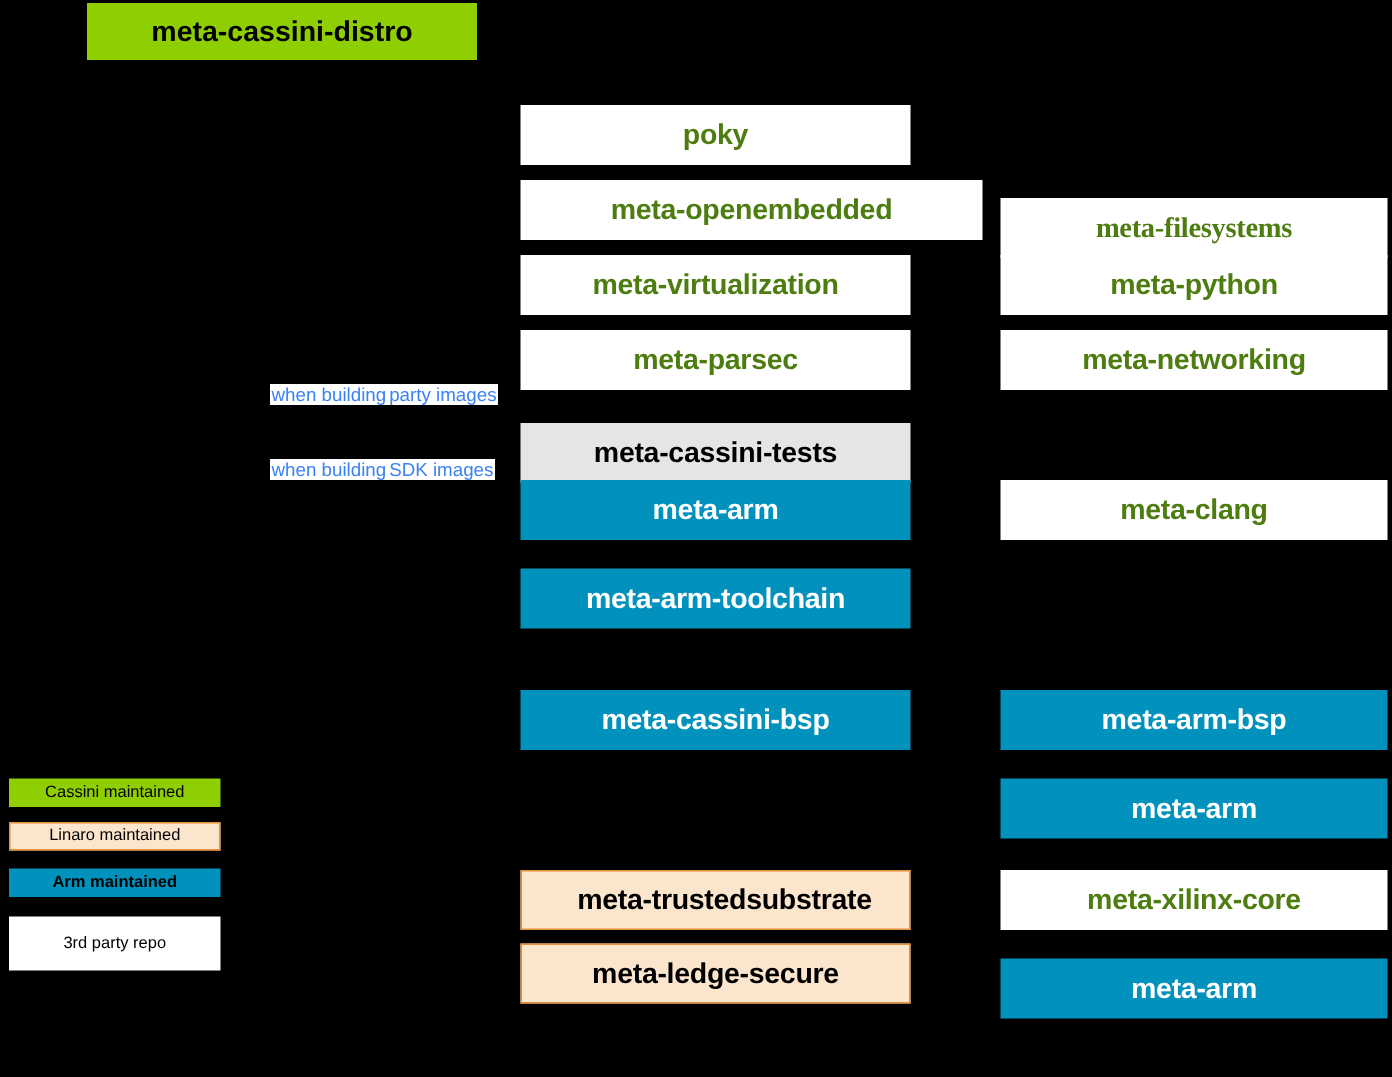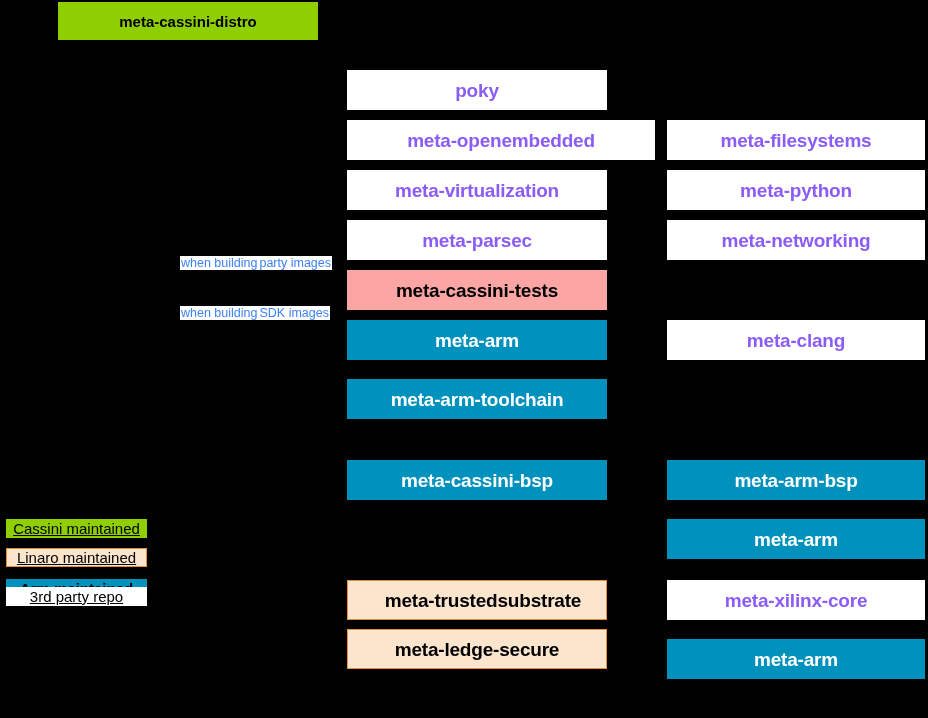--- a/index.html
+++ b/index.html
@@ -23,35 +23,35 @@
     box-sizing: border-box;
     display: flex;
     align-items: center;
     justify-content: center;
     font-weight: bold;
     font-size: 19px;
     line-height: 1;
     letter-spacing: -0.2px;
     white-space: nowrap;
   }
-  .layer-box.c-third  { background: #FFFFFF; color: #8b5cf6; border: 0 solid transparent; }
-  .layer-box.c-cassini{ background: #fca5a5; color: #000000; border: 0 solid transparent; }
+  .layer-box.c-third  { background: #FFFFFF; color: #4d7c0f; border: 0 solid transparent; }
+  .layer-box.c-cassini{ background: #e5e5e5; color: #000000; border: 0 solid transparent; margin-top: 12px; }
   .layer-box.c-arm    { background: #0091BD; color: #FFFFFF; border: 0 solid transparent; }
   .layer-box.c-linaro { background: #FCE5CD; color: #000000; border: 1px solid #E69138; }
 
   .title-box {
     position: absolute;
     box-sizing: border-box;
     display: flex;
     align-items: center;
     justify-content: center;
     background: #8FCE00;
     color: #000000;
     font-weight: bold;
-    font-size: 15px;
+    font-size: 19px;
     line-height: 1;
     white-space: nowrap;
   }
 
   .note {
     position: absolute;
     display: flex;
     flex-direction: row;
     align-items: flex-end;
     font-size: 12.5px;
@@ -67,24 +67,23 @@
 
   #legend {
     position: absolute;
   }
   .legend-item {
     position: absolute;
     box-sizing: border-box;
     display: flex;
     align-items: center;
     justify-content: center;
-    font-size: 15px;
+    font-size: 11px;
     line-height: 1;
     white-space: nowrap;
-    text-decoration: underline;
   }
   .legend-item.c-third  { background: #FFFFFF; color: #000000; }
   .legend-item.c-cassini{ background: #8FCE00; color: #000000; }
   .legend-item.c-arm    { background: #0091BD; color: #000000; font-weight: bold; }
   .legend-item.c-linaro { background: #FCE5CD; color: #000000; border: 1px solid #E69138; }
 </style>
 </head>
 <body>
 
 <div id="diagram" style="width: 928px; height: 718px; background: rgb(0, 0, 0);">
@@ -106,30 +105,30 @@
       <div class="layer-box c-third" style="left: 347px; top: 70px; width: 260px; height: 40px;">poky</div>
       <div class="layer-box c-third" style="left: 347px; top: 120px; width: 308px; height: 40px;">meta-openembedded</div>
       <div class="layer-box c-third" style="left: 347px; top: 170px; width: 260px; height: 40px;">meta-virtualization</div>
       <div class="layer-box c-third" style="left: 347px; top: 220px; width: 260px; height: 40px;">meta-parsec</div>
       <div class="layer-box c-cassini" style="left: 347px; top: 270px; width: 260px; height: 40px;">meta-cassini-tests</div>
       <div class="layer-box c-arm" style="left: 347px; top: 320px; width: 260px; height: 40px;">meta-arm</div>
       <div class="layer-box c-arm" style="left: 347px; top: 379px; width: 260px; height: 40px;">meta-arm-toolchain</div>
       <div class="layer-box c-arm" style="left: 347px; top: 460px; width: 260px; height: 40px;">meta-cassini-bsp</div>
       <div class="layer-box c-linaro" style="left: 347px; top: 580px; width: 260px; height: 40px; padding-left: 12px;">meta-trustedsubstrate</div>
       <div class="layer-box c-linaro" style="left: 347px; top: 629px; width: 260px; height: 40px;">meta-ledge-secure</div>
-      <div class="layer-box c-third" style="left: 667px; top: 120px; width: 258px; height: 40px;">meta-filesystems</div>
+      <div class="layer-box c-third" style="left: 667px; top: 132px; width: 258px; height: 40px; font-family: Liberation Serif, serif;">meta-filesystems</div>
       <div class="layer-box c-third" style="left: 667px; top: 170px; width: 258px; height: 40px;">meta-python</div>
       <div class="layer-box c-third" style="left: 667px; top: 220px; width: 258px; height: 40px;">meta-networking</div>
       <div class="layer-box c-third" style="left: 667px; top: 320px; width: 258px; height: 40px;">meta-clang</div>
       <div class="layer-box c-arm" style="left: 667px; top: 460px; width: 258px; height: 40px;">meta-arm-bsp</div>
       <div class="layer-box c-arm" style="left: 667px; top: 519px; width: 258px; height: 40px;">meta-arm</div>
       <div class="layer-box c-third" style="left: 667px; top: 580px; width: 258px; height: 40px;">meta-xilinx-core</div>
       <div class="layer-box c-arm" style="left: 667px; top: 639px; width: 258px; height: 40px;">meta-arm</div>
     </div>
 
   <div id="legend">
       <div class="legend-item c-cassini" style="left: 6px; top: 519px; width: 141px; height: 19px;">Cassini maintained</div>
       <div class="legend-item c-linaro" style="left: 6px; top: 548px; width: 141px; height: 19px;">Linaro maintained</div>
       <div class="legend-item c-arm" style="left: 6px; top: 579px; width: 141px; height: 19px;">Arm maintained</div>
-      <div class="legend-item c-third" style="left: 6px; top: 587px; width: 141px; height: 19px;">3rd party repo</div>
+      <div class="legend-item c-third" style="left: 6px; top: 611px; width: 141px; height: 36px;">3rd party repo</div>
     </div>
 
 </div>
 
 </body></html>

